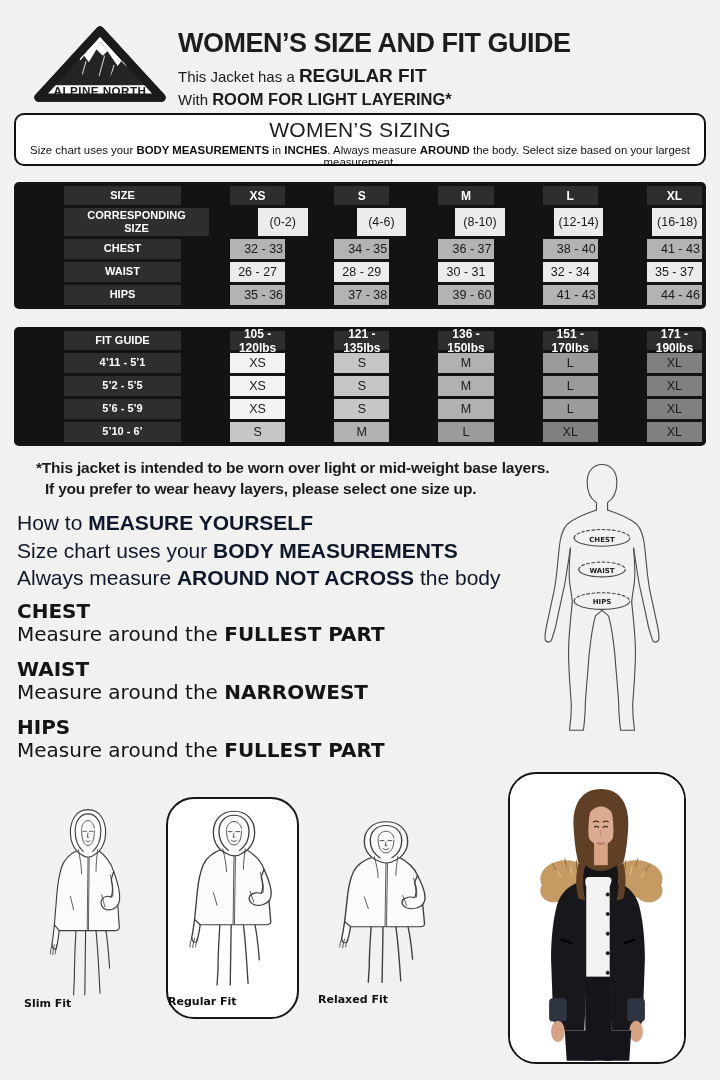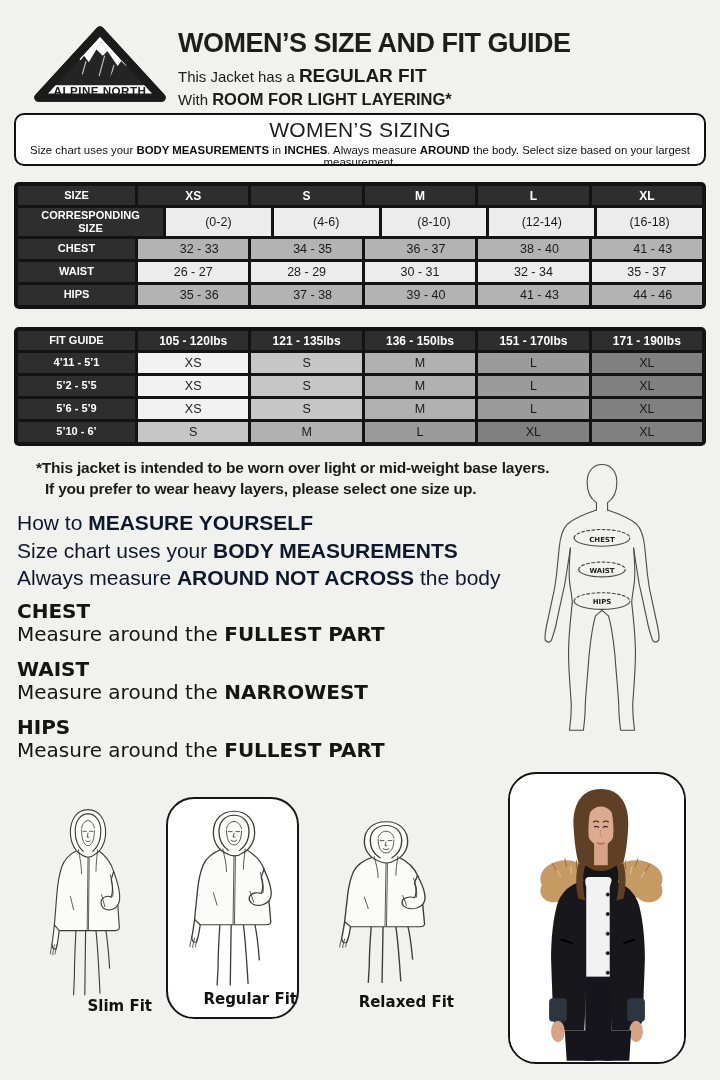--- a/index.html
+++ b/index.html
@@ -19,21 +19,21 @@
   .sizebox{left:14px;top:113px;width:692px;height:53px;background:#fff;border:2.5px solid #111;
            border-radius:10px;box-sizing:border-box;text-align:center;}
   .sizebox-title{font-size:21px;font-weight:400;letter-spacing:.3px;margin-top:3px;}
   .sizebox-note{font-size:11.4px;margin-top:2px;color:#0e0e0e;}
 
   
   .tbl{left:14px;width:692px;background:#131313;border-radius:5px;padding:4px;
        display:flex;flex-direction:column;gap:3px;box-sizing:border-box;}
   .trow{display:flex;gap:3px;}
   .tc{flex:1;display:flex;align-items:center;justify-content:center;
-      font-size:12.5px;color:#1a1a1a;text-align:center;}
+      font-size:12.5px;color:#1a1a1a;text-align:center;margin-left:46px;}
   .tl{flex:0 0 117px;background:#2e2e2e;color:#fff;font-weight:700;font-size:11px;line-height:1.2;}
   .th{background:#2e2e2e;color:#fff;font-weight:700;font-size:12px;}
   .h19{height:19px;}.h28{height:28px;}.h20{height:20px;}
   .r-light{background:#ececec;}
   .r-gray{background:#b3b3b3;padding-left:12px;}
   .sz-xs{background:#f2f2f2;}
   .sz-s{background:#c6c6c6;}
   .sz-m{background:#b1b1b1;}
   .sz-l{background:#9b9b9b;}
   .sz-xl{background:#808080;}
@@ -43,21 +43,21 @@
   .footnote .indent{padding-left:9px;}
   .howto{left:17px;top:509px;font-family:Liberation Sans, sans-serif;font-size:21px;line-height:27.5px;color:#0f172a;}
 
   
   .sections{left:17px;top:600px;font-family:"DejaVu Sans",sans-serif;color:#141414;}
   .sec{margin-bottom:12px;}
   .sec-title{font-size:20px;font-weight:700;line-height:22px;}
   .sec-desc{font-size:20px;line-height:24px;}
 
   
-  .fit-label{font-family:"DejaVu Sans",sans-serif;font-weight:700;font-size:15px;text-align:right;color:#111;}
+  .fit-label{font-family:"DejaVu Sans",sans-serif;font-weight:700;font-size:11px;text-align:left;color:#111;}
   .regbox{left:166px;top:797px;width:133px;height:222px;background:#fff;border:2px solid #161616;
           border-radius:28px;box-sizing:border-box;}
   .photobox{left:508px;top:772px;width:178px;height:292px;background:#fff;border:2px solid #141414;
             border-radius:28px;box-sizing:border-box;overflow:hidden;}
   .defs-holder{position:absolute;width:0;height:0;overflow:hidden;}
 </style>
 </head>
 <body>
 
 <div class="page">
@@ -151,21 +151,21 @@
       <div class="tc r-light h20">26 - 27</div>
       <div class="tc r-light h20">28 - 29</div>
       <div class="tc r-light h20">30 - 31</div>
       <div class="tc r-light h20">32 - 34</div>
       <div class="tc r-light h20">35 - 37</div>
     </div>
     <div class="trow">
       <div class="tc tl h20">HIPS</div>
       <div class="tc r-gray h20">35 - 36</div>
       <div class="tc r-gray h20">37 - 38</div>
-      <div class="tc r-gray h20">39 - 40</div>
+      <div class="tc r-gray h20">39 - 60</div>
       <div class="tc r-gray h20">41 - 43</div>
       <div class="tc r-gray h20">44 - 46</div>
     </div>
   </div>
 
   <div class="abs tbl" style="top:327px;">
     <div class="trow">
       <div class="tc tl h19">FIT GUIDE</div>
       <div class="tc th h19">105 - 120lbs</div>
       <div class="tc th h19">121 - 135lbs</div>

